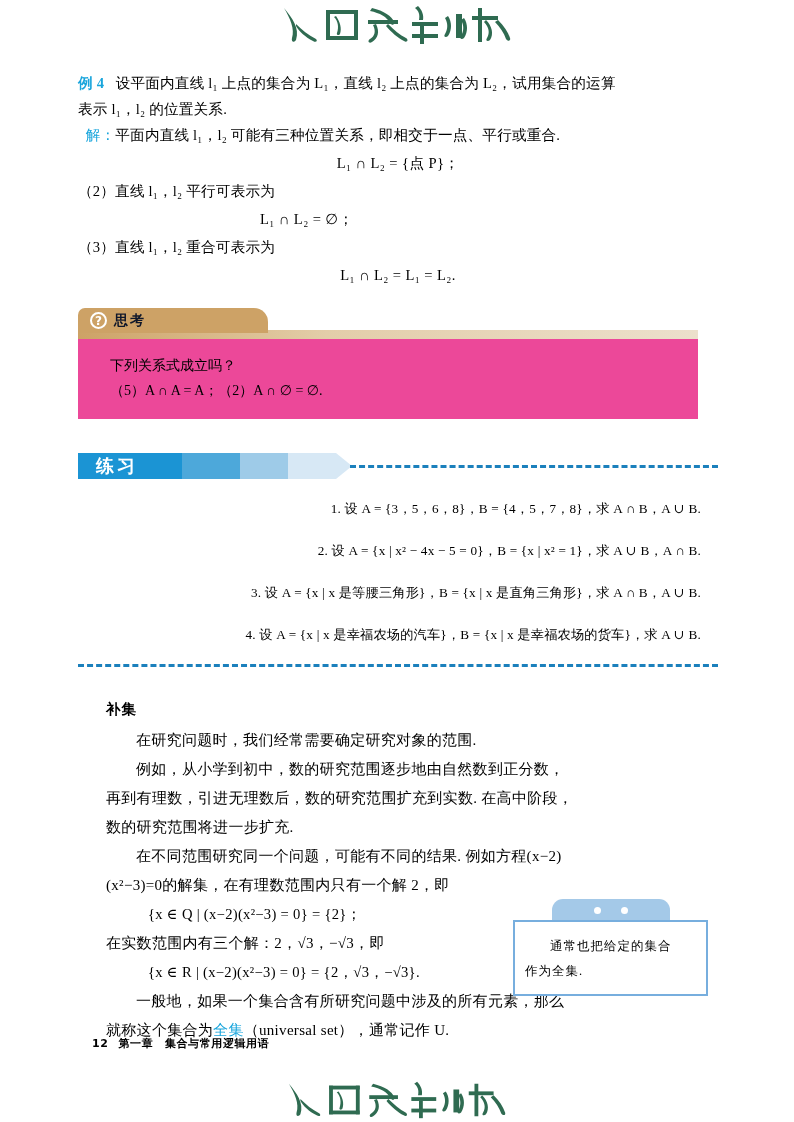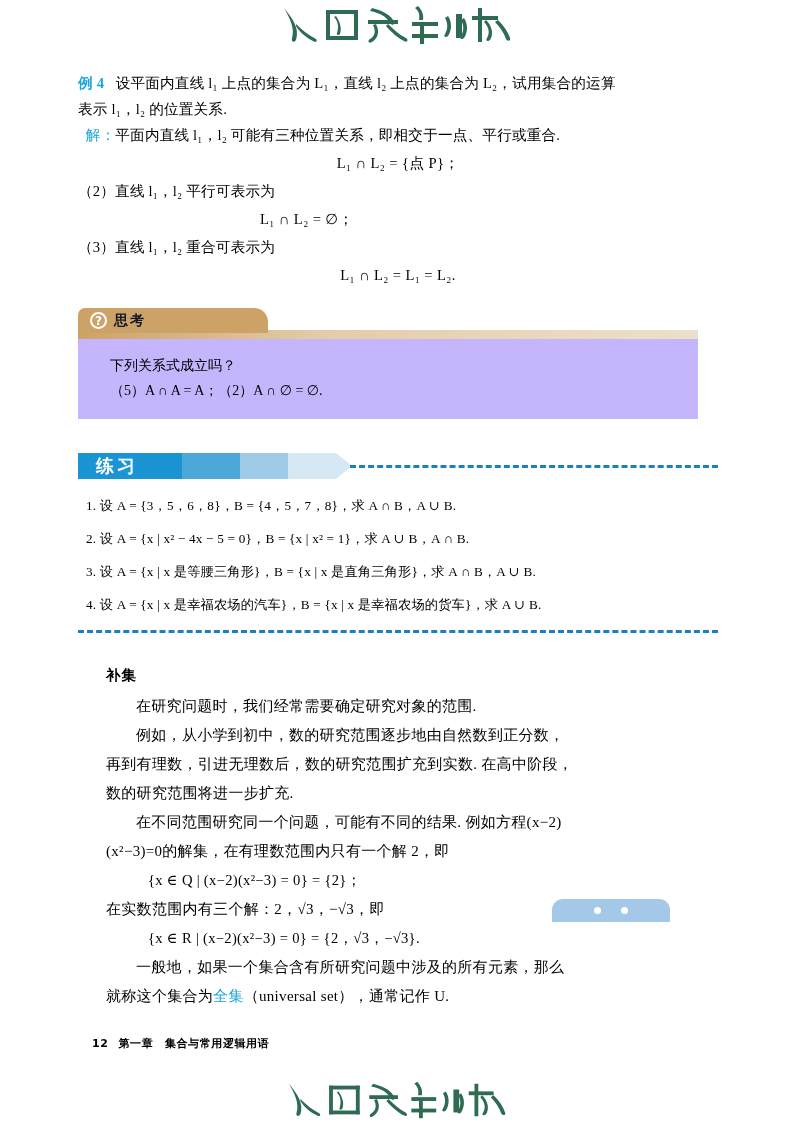--- a/index.html
+++ b/index.html
@@ -107,21 +107,21 @@
     text-align: center;
     box-sizing: border-box;
   }
   .think-bar {
     height: 9px;
     width: 620px;
     background: linear-gradient(to right, #cda266 0%, #e3cda9 40%, #ece0cc 100%);
     margin-top: -3px;
   }
   .think-body {
-    background: #c4b5fd;
+    background: #ec4899;
     width: 620px;
     box-sizing: border-box;
     padding: 14px 0 16px 32px;
   }
   .think-line {
     font-size: 14px;
     line-height: 25px;
     margin: 0;
     color: #000;
     font-family: "Liberation Serif", "DejaVu Serif", serif;
@@ -180,22 +180,23 @@
   }
 
   .ex-list {
     margin: 14px 0 0 0;
     padding: 0;
     list-style: none;
   }
   .ex-item {
     font-size: 13.2px;
     line-height: 25px;
-    margin: 8px;
+    margin: 17px;
     letter-spacing: 0.2px;
+    text-align: right;
   }
 
   .rule-dashed {
     margin-top: 13px;
     width: 640px;
     height: 0;
     border-top: 3px dashed #1b80bc;
   }
 
   
@@ -379,20 +380,24 @@
       <p class="body-p ind"><span>一般地，如果一个集合含有所研究问题中涉及的所有元素，那么就称这个集合为</span><span class="kw">全集</span><span>（universal set），通常记作 U.</span></p>
     </div>
 
   </div>
 
   <div class="note">
     <div class="note-clip">
       <span class="note-hole"></span>
       <span class="note-hole"></span>
     </div>
+    <div class="note-body">
+      <p class="note-text ind">通常也把给定的集合</p>
+      <p class="note-text">作为全集.</p>
+    </div>
   </div>
 
   <div class="footer">
     <span class="pno">12</span><span>第一章　集合与常用逻辑用语</span>
   </div>
 
   <div class="logo-wrap logo-bottom">
     <svg class="logo-svg" width="250" height="44" viewBox="0 0 250 46">
       <g fill="#2f6b51">
         <path d="M12 6 C20 16, 28 26, 24 38 C22 41, 19 40, 20 36 C23 27, 18 16, 12 6 Z"></path>

